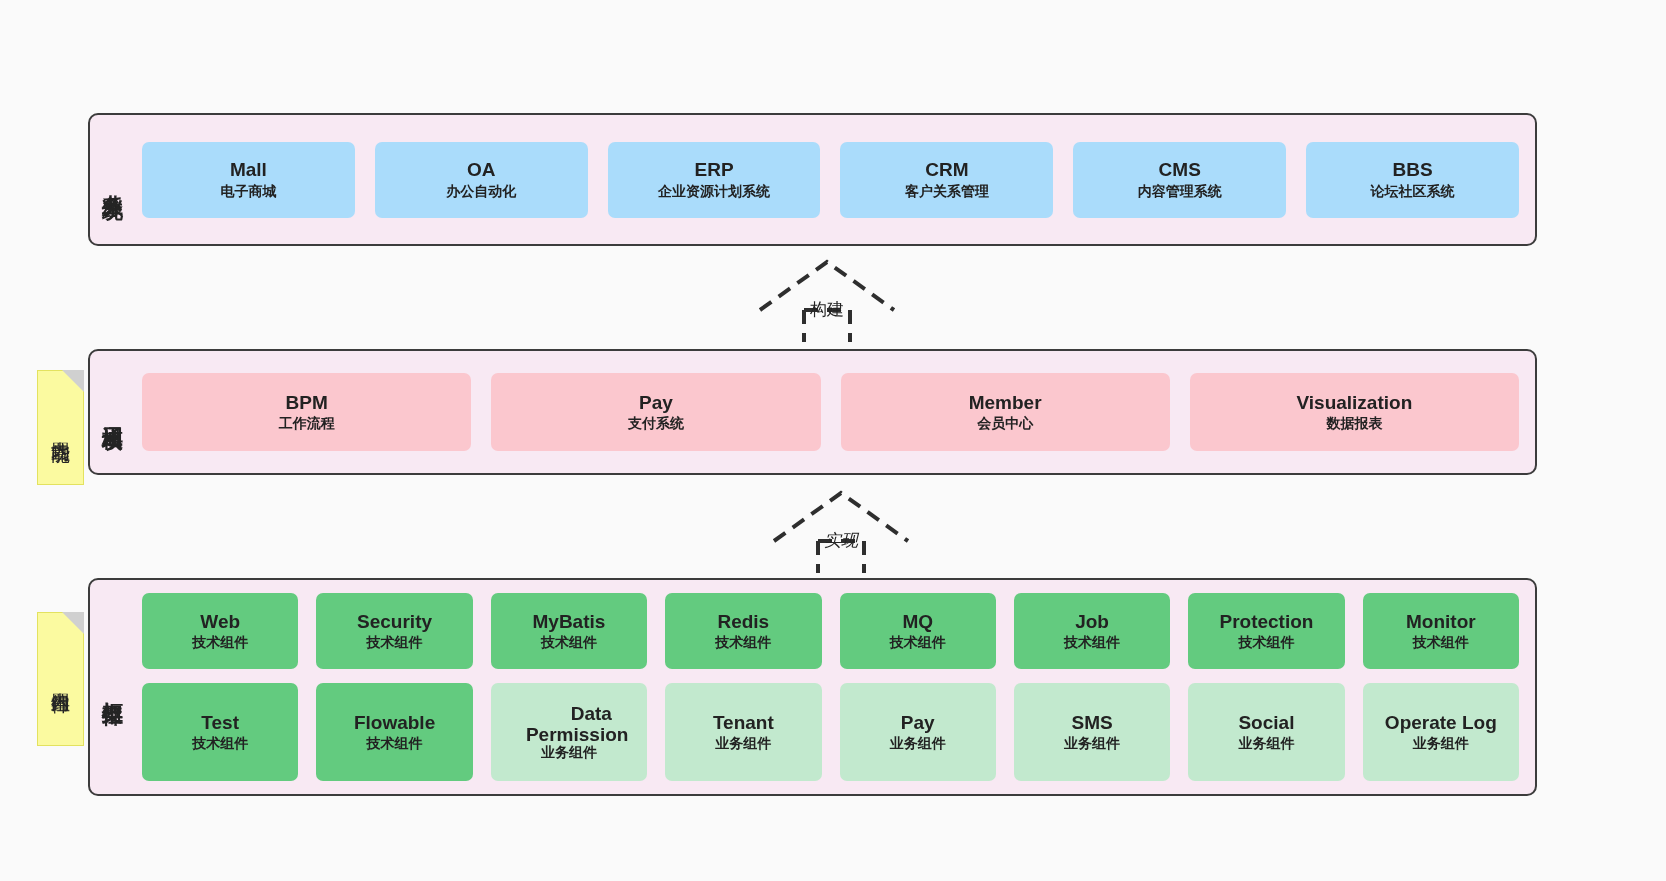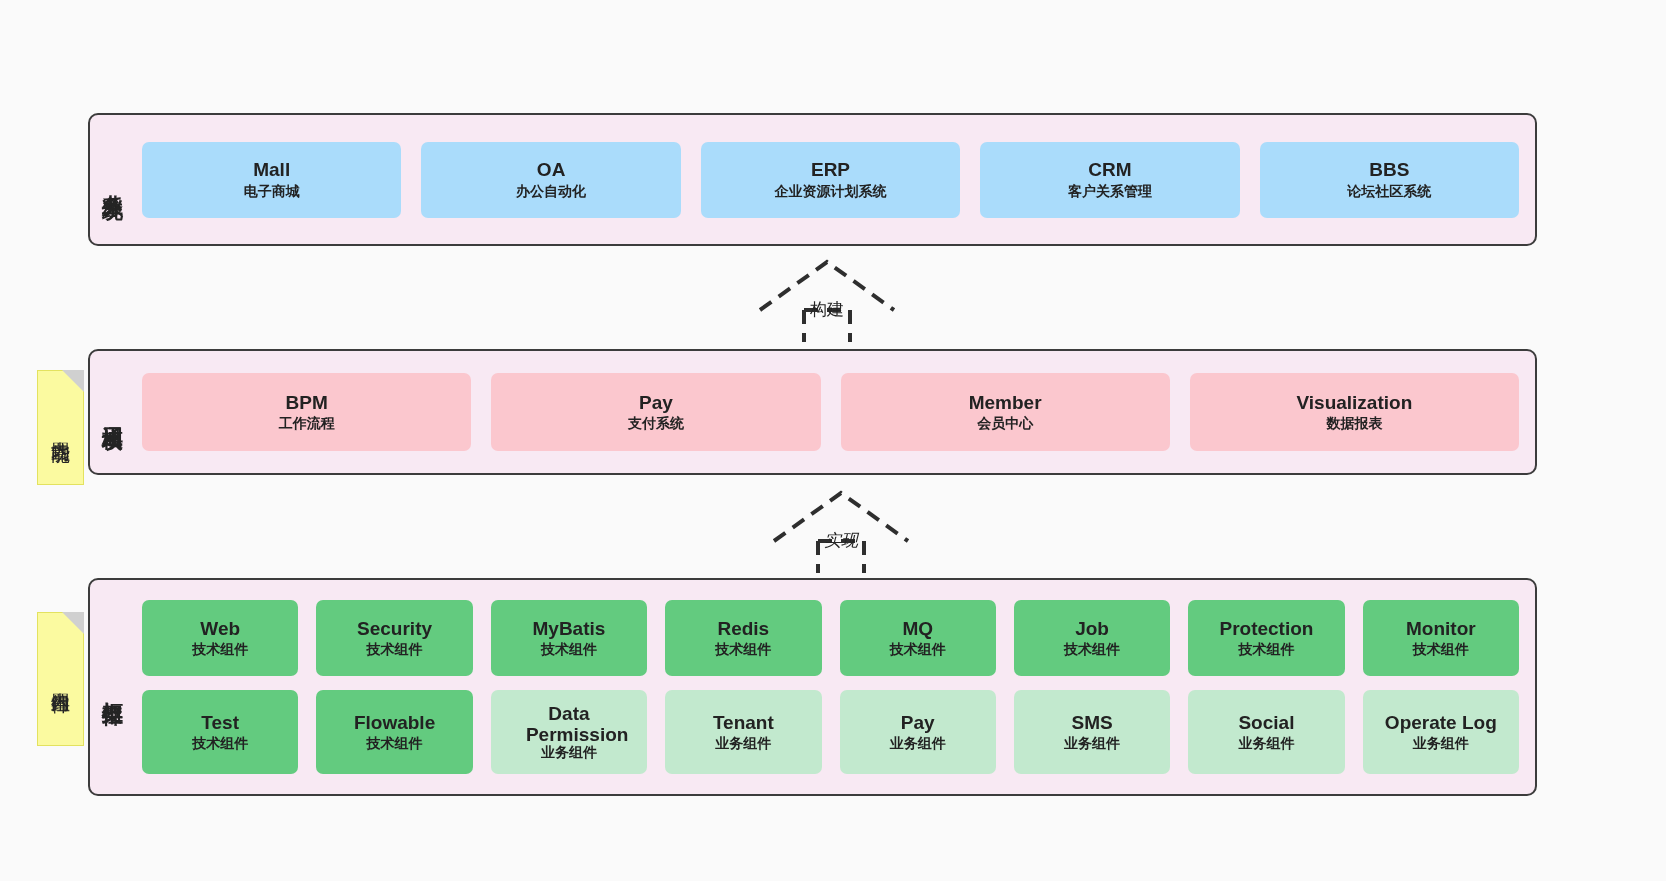--- a/index.html
+++ b/index.html
@@ -135,20 +135,24 @@
         </div>
         <div class="node n-blue">
           <span class="t1">ERP</span>
           <span class="t2">企业资源计划系统</span>
         </div>
         <div class="node n-blue">
           <span class="t1">CRM</span>
           <span class="t2">客户关系管理</span>
         </div>
         <div class="node n-blue">
+          <span class="t1">CMS</span>
+          <span class="t2">内容管理系统</span>
+        </div>
+        <div class="node n-blue">
           <span class="t1">BBS</span>
           <span class="t2">论坛社区系统</span>
         </div>
       </div>
     </div>
   </div>
 
   <div class="arrow" style="left:758px; top:258px; width:140px; height:84px;">
     <svg width="140" height="84" viewBox="0 0 140 84">
       <path d="M2 52 L69 4 L136 52" fill="none" stroke="#2e2e2e" stroke-width="4" stroke-dasharray="14,9" stroke-linecap="butt"></path>
@@ -226,31 +230,31 @@
         <div class="node n-green">
           <span class="t1">Protection</span>
           <span class="t2">技术组件</span>
         </div>
         <div class="node n-green">
           <span class="t1">Monitor</span>
           <span class="t2">技术组件</span>
         </div>
       </div>
 
-      <div class="row" style="height:84px; gap:18px;">
+      <div class="row" style="height:98px; gap:18px;">
         <div class="node n-green">
           <span class="t1">Test</span>
           <span class="t2">技术组件</span>
         </div>
         <div class="node n-green">
           <span class="t1">Flowable</span>
           <span class="t2">技术组件</span>
         </div>
         <div class="node n-lightgreen" style="line-height:1.12;">
-          <span class="t1" style="max-width:86px;">Data Permission</span>
+          <span class="t1" style="max-width:86px;text-align:right;">Data Permission</span>
           <span class="t2">业务组件</span>
         </div>
         <div class="node n-lightgreen">
           <span class="t1">Tenant</span>
           <span class="t2">业务组件</span>
         </div>
         <div class="node n-lightgreen">
           <span class="t1">Pay</span>
           <span class="t2">业务组件</span>
         </div>

